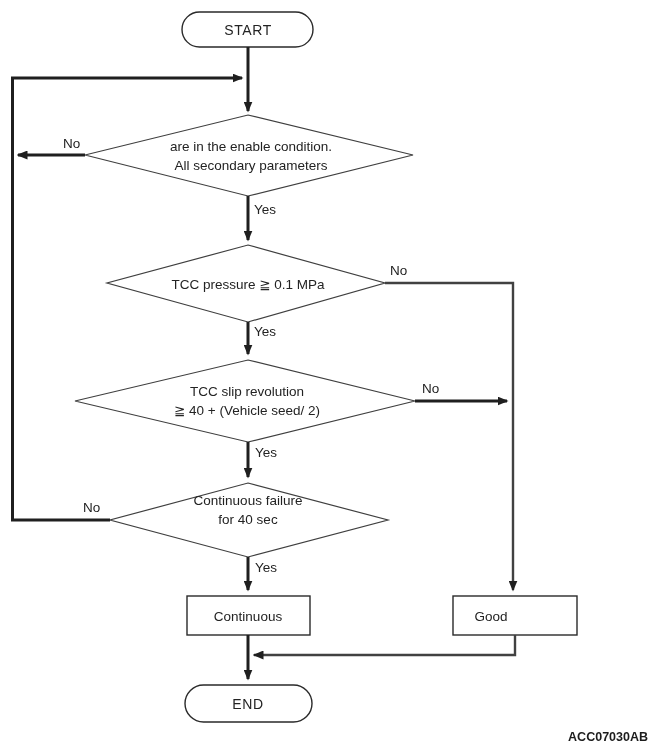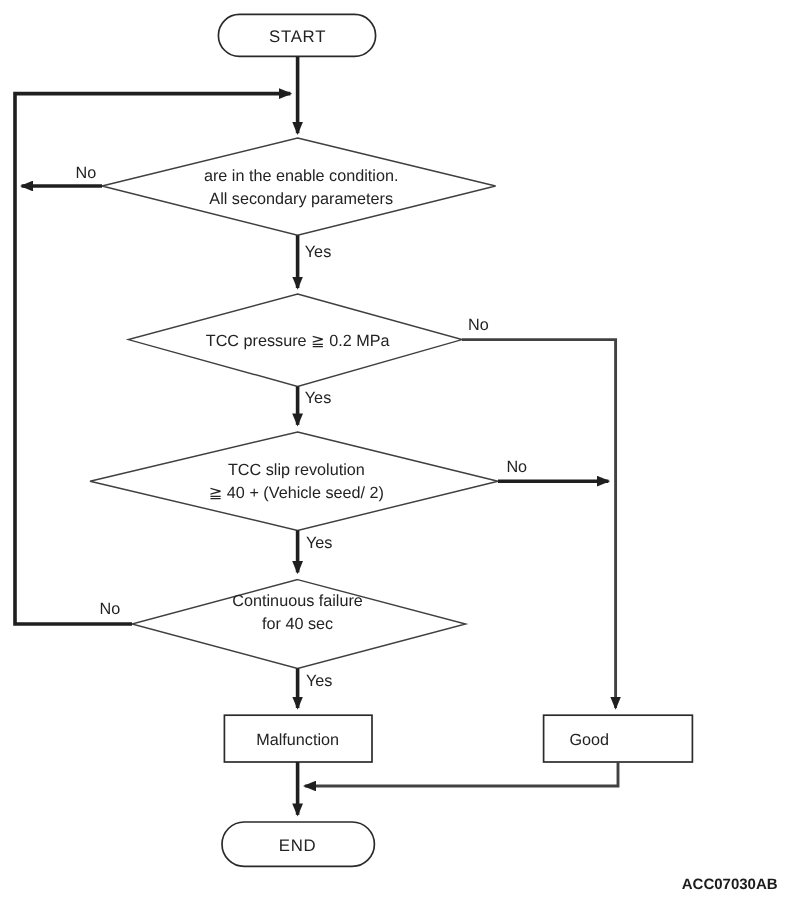--- a/index.html
+++ b/index.html
@@ -98,34 +98,34 @@
   </svg>
 
   <div class="terminator-text" style="left:248px; top:30px;">START</div>
 
   <div class="node-text" style="left:251px; top:156px;">
     <div>are in the enable condition.</div>
     <div>All secondary parameters</div>
   </div>
 
   <div class="node-text" style="left:248px; top:284px;">
-    <div>TCC pressure ≧ 0.2 MPa</div>
+    <div>TCC pressure ≧ 0.1 MPa</div>
   </div>
 
   <div class="node-text" style="left:247px; top:401px;">
     <div>TCC slip revolution</div>
     <div>≧ 40 + (Vehicle seed/ 2)</div>
   </div>
 
   <div class="node-text" style="left:248px; top:510px;">
     <div>Continuous failure</div>
     <div>for 40 sec</div>
   </div>
 
-  <div class="node-text" style="left:248px; top:616px;">Malfunction</div>
+  <div class="node-text" style="left:248px; top:616px;">Continuous</div>
 
   <div class="node-text" style="left:491px; top:616px;">Good</div>
 
   <div class="terminator-text" style="left:248px; top:704px;">END</div>
 
   <div class="edge-label" style="left:63px; top:136px;">No</div>
   <div class="edge-label" style="left:254px; top:202px;">Yes</div>
 
   <div class="edge-label" style="left:390px; top:263px;">No</div>
   <div class="edge-label" style="left:254px; top:324px;">Yes</div>

